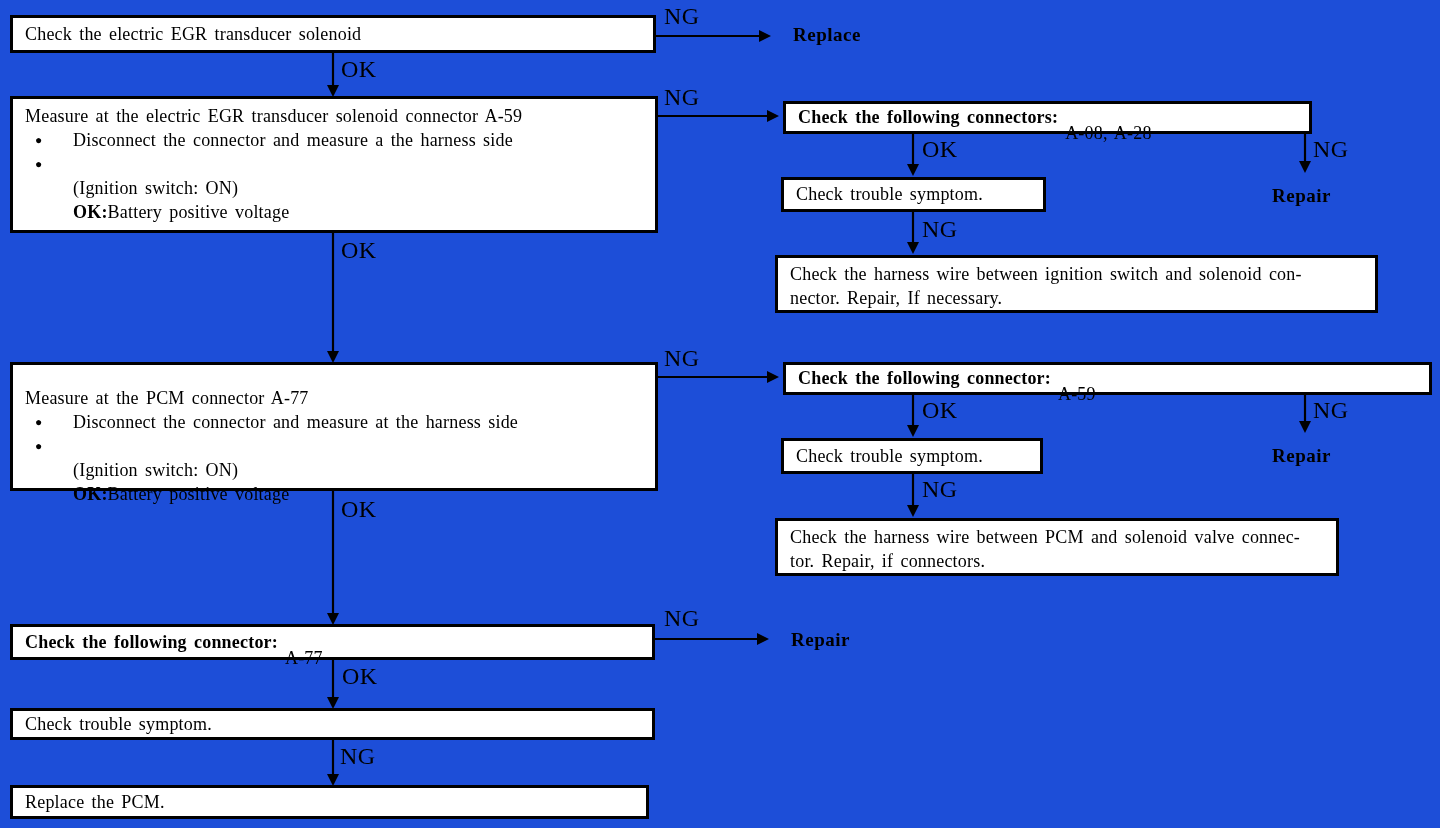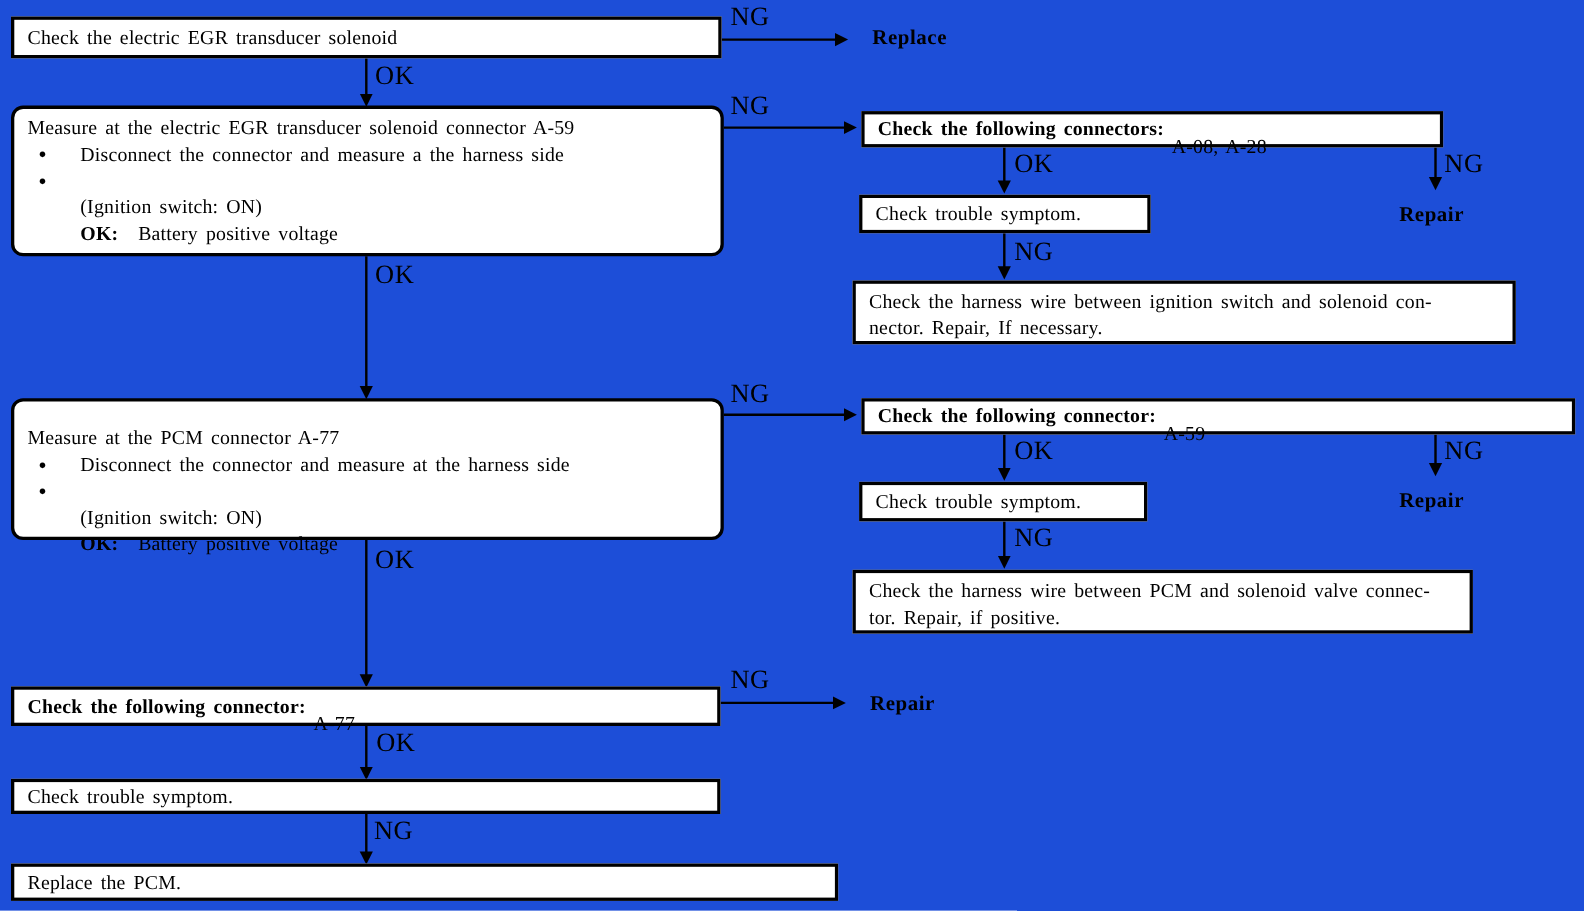--- a/index.html
+++ b/index.html
@@ -33,21 +33,20 @@
     white-space: nowrap;
   }
   .box.single {
     display: flex;
     align-items: center;
     padding-left: 12px;
   }
   .box.multi {
     padding: 5px 8px 0 12px;
     line-height: 24px;
-    border-radius: 11px;
   }
   .box.wrap2 {
     padding: 4px 8px 0 12px;
     line-height: 24px;
   }
   .bullet-row {
     display: flex;
     padding-left: 10px;
   }
   .bullet-glyph {
@@ -59,21 +58,21 @@
     padding-left: 48px;
   }
   .b {
     font-weight: 700;
   }
   .val {
     margin-left: 7px;
     margin-top: 32px;
   }
   .okkey {
-    margin-right: 18px;
+    margin-right: 0;
   }
   .edge-label {
     position: absolute;
     font-size: 24px;
     line-height: 22px;
     letter-spacing: 0.5px;
   }
   .result {
     position: absolute;
     font-size: 19px;
@@ -150,21 +149,21 @@
 
   <div class="box single" style="left:10px; top:624px; width:645px; height:36px;">
     <span class="b">Check the following connector:</span>
     <span class="val">A-77</span>
   </div>
 
   <div class="box single" style="left:10px; top:708px; width:645px; height:32px;">
     <span>Check trouble symptom.</span>
   </div>
 
-  <div class="box single" style="left:10px; top:785px; width:752px; height:34px;">
+  <div class="box single" style="left:10px; top:785px; width:639px; height:34px;">
     <span>Replace the PCM.</span>
   </div>
 
   <div class="box single" style="left:783px; top:101px; width:529px; height:33px;">
     <span class="b">Check the following connectors:</span>
     <span class="val">A-08, A-28</span>
   </div>
 
   <div class="box single" style="left:781px; top:177px; width:265px; height:35px;">
     <span>Check trouble symptom.</span>
@@ -179,21 +178,21 @@
     <span class="b">Check the following connector:</span>
     <span class="val">A-59</span>
   </div>
 
   <div class="box single" style="left:781px; top:438px; width:262px; height:36px;">
     <span>Check trouble symptom.</span>
   </div>
 
   <div class="box wrap2" style="left:775px; top:518px; width:564px; height:58px;">
     <div>Check the harness wire between PCM and solenoid valve connec-</div>
-    <div>tor. Repair, if positive.</div>
+    <div>tor. Repair, if connectors.</div>
   </div>
 
   <span class="edge-label" style="left:341px; top:58px;">OK</span>
   <span class="edge-label" style="left:341px; top:239px;">OK</span>
   <span class="edge-label" style="left:341px; top:498px;">OK</span>
   <span class="edge-label" style="left:342px; top:665px;">OK</span>
   <span class="edge-label" style="left:340px; top:745px;">NG</span>
 
   <span class="edge-label" style="left:664px; top:5px;">NG</span>
   <span class="edge-label" style="left:664px; top:86px;">NG</span>

